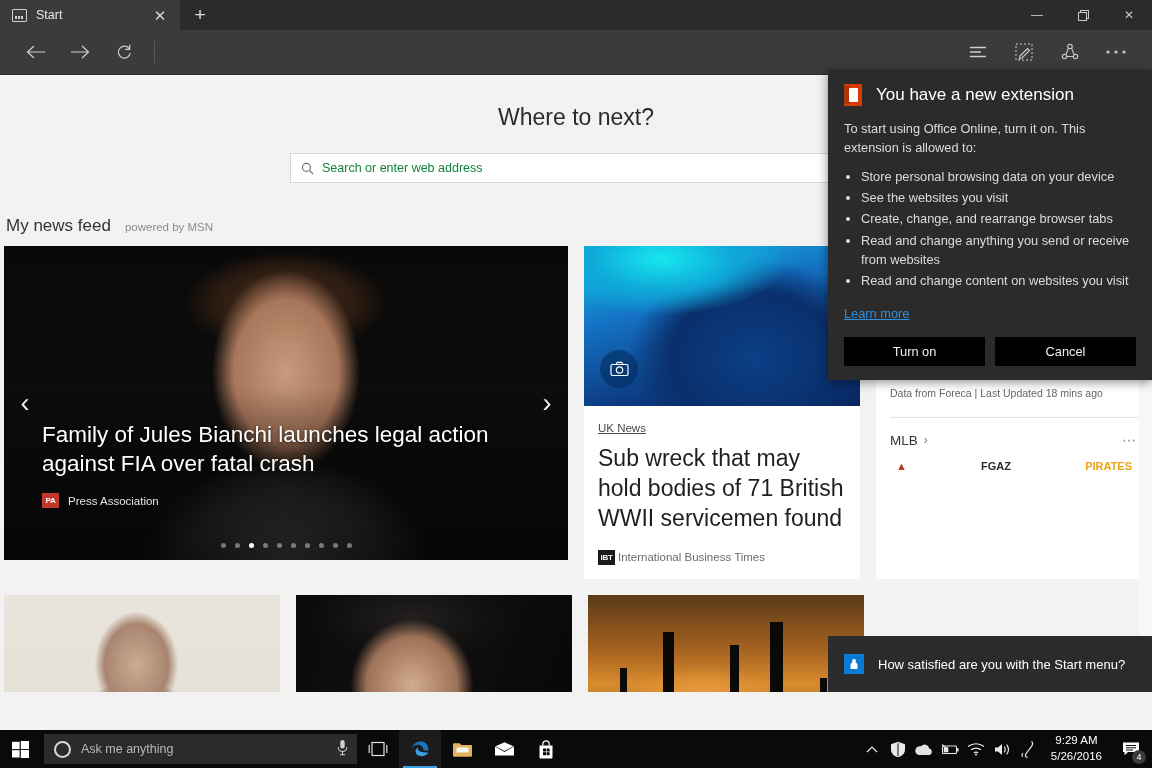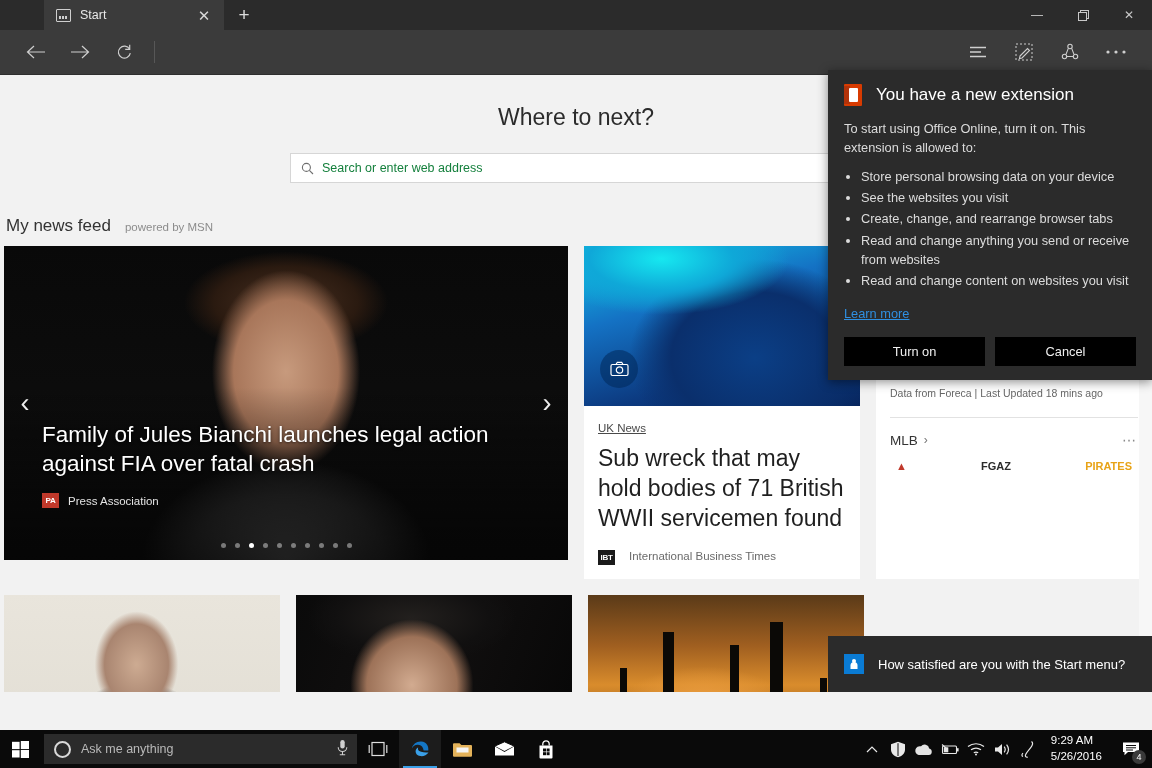--- a/index.html
+++ b/index.html
@@ -13,21 +13,21 @@
   
   .browser { position: absolute; inset: 0 0 38px 0; background: #f2f2f2; }
 
   .tabstrip {
     height: 30px; background: #2b2b2b;
     display: flex; align-items: stretch;
   }
   .tab {
     width: 180px; background: #3b3b3b;
     display: flex; align-items: center; gap: 9px;
-    padding: 0 10px 0 12px; color: #e8e8e8; font-size: 12.5px; margin-left: 44px;
+    padding: 0 10px 0 12px; color: #e8e8e8; font-size: 12.5px;
   }
   .tab-favicon {
     width: 15px; height: 13px; flex: 0 0 auto;
     border: 1.4px solid #cfcfcf; border-radius: 1px;
     position: relative;
   }
   .tab-favicon::before {
     content:""; position:absolute; left:1.6px; right:1.6px; bottom:1.6px;
     height:2.6px;
     background: repeating-linear-gradient(to right,#cfcfcf 0 1.6px,transparent 1.6px 3.2px);
@@ -145,21 +145,21 @@
     border-radius: 50%; background: rgba(0,40,90,.55);
     display: flex; align-items: center; justify-content: center;
   }
   .card-body { padding: 12px 14px 14px 14px; }
   .card-kicker {
     font-size: 11.5px; color: #4a4a4a; text-decoration: underline; display: inline-block;
   }
   .card-headline {
     margin-top: 8px; font-size: 23px; line-height: 1.3; color: #1f1f1f; font-weight: 400;
   }
-  .card-source { margin-top: 16px; display: flex; align-items: flex-start; gap: 14px; }
+  .card-source { margin-top: 16px; display: flex; align-items: center; gap: 3px; }
   .src-badge.ibt { background: #1a1a1a; }
   .src-name.dark { color: #6b6b6b; }
 
   
   .wx-panel { background: #fff; padding: 24px 14px 14px 14px; margin-top: 0; height: 100%; }
   .wx-row { display: flex; gap: 6px; }
   .wx-day {
     flex: 1 1 0; background: #f3f3f3; padding: 8px 0 12px 0; text-align: center;
   }
   .wx-name { font-size: 12px; color: #3a3a3a; }
@@ -269,21 +269,21 @@
   .tb-btn.active { background: #1c1c1c; }
   .tb-btn.active::after {
     content:""; position:absolute; left:4px; right:4px; bottom:0; height:2px; background:#3aa0e8;
   }
   .tray { margin-left: auto; display: flex; align-items: center; padding-right: 4px; }
   .tray-ico {
     width: 26px; height: 38px; display: flex; align-items: center; justify-content: center;
     color: #e8e8e8;
   }
   .clock {
-    color: #fff; font-size: 11.5px; line-height: 1.35; text-align: left;
+    color: #fff; font-size: 11.5px; line-height: 1.35; text-align: center;
     padding: 0 12px 0 10px;
   }
   .action-center { width: 34px; height: 38px; position: relative; display: flex; align-items: center; justify-content: center; }
   .ac-badge {
     position: absolute; right: 2px; bottom: 4px; width: 14px; height: 14px;
     border-radius: 50%; background: #3a3a3a; color: #fff; font-size: 9px;
     display: flex; align-items: center; justify-content: center;
   }
 </style>
 </head>

